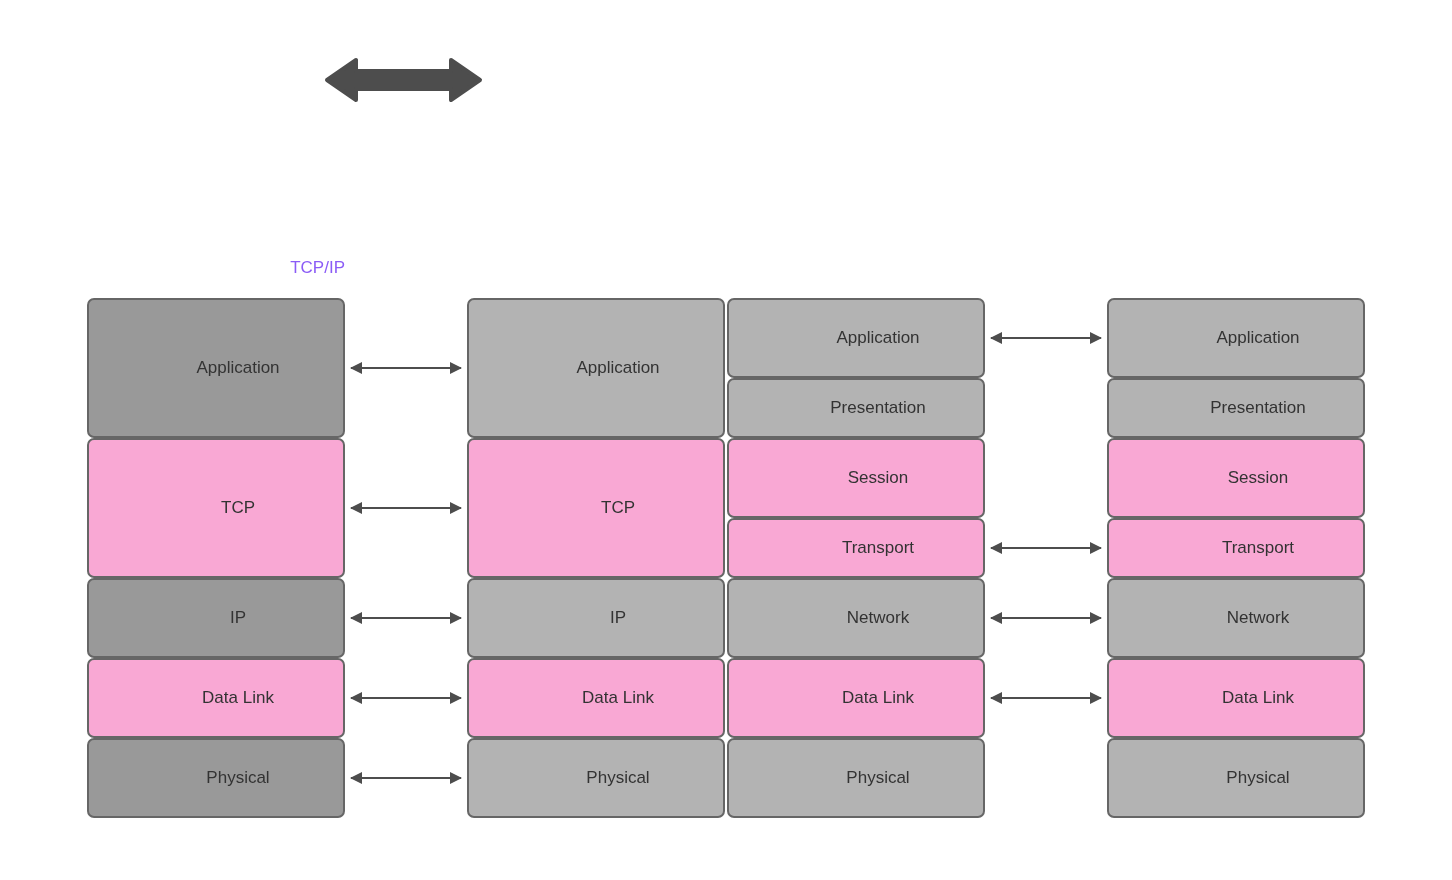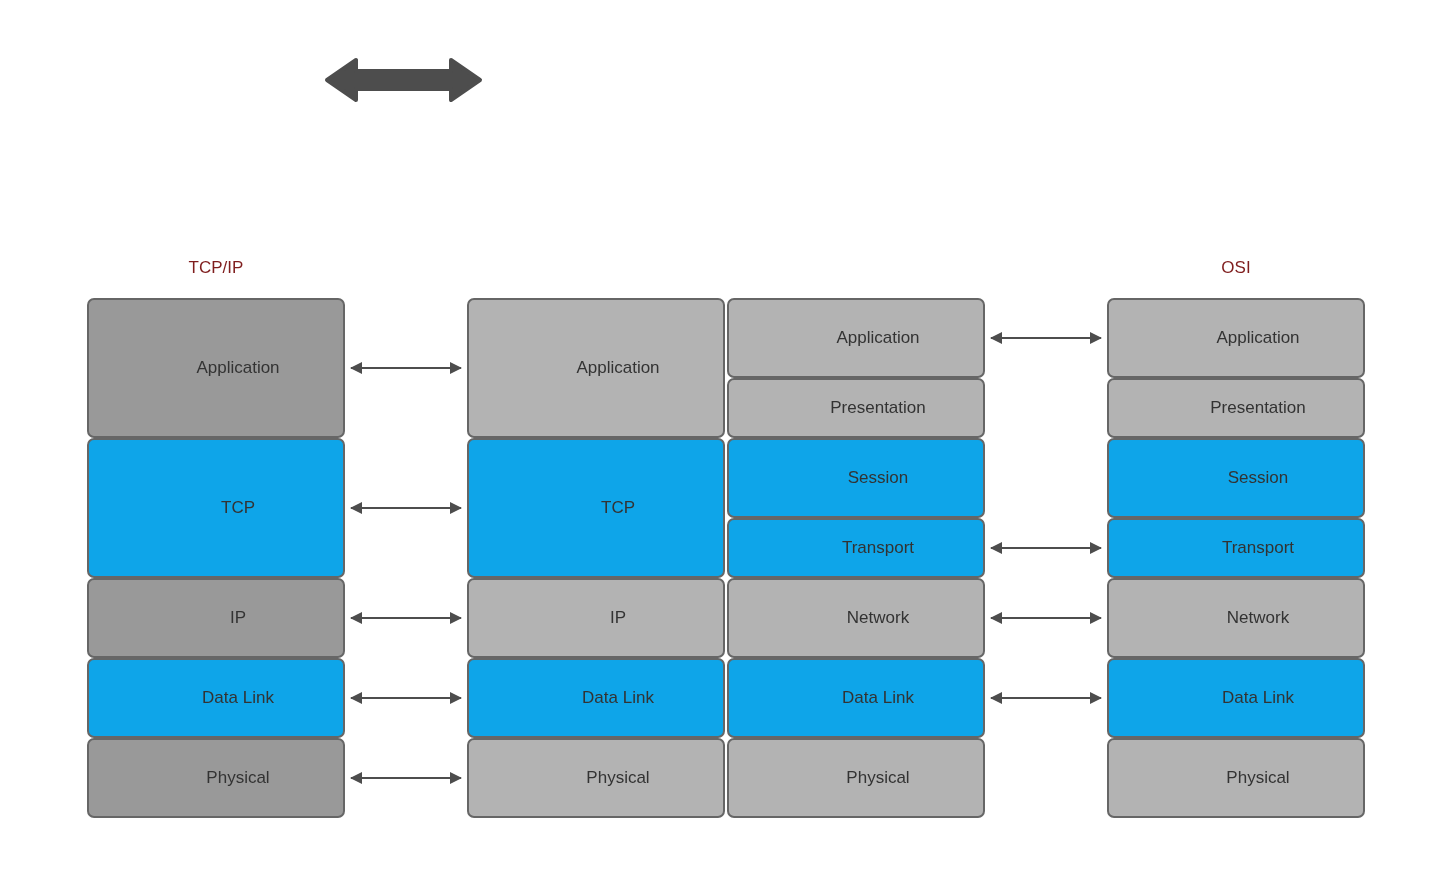--- a/index.html
+++ b/index.html
@@ -19,42 +19,42 @@
     position: absolute;
     left: 0;
     top: 0;
     width: 1452px;
     height: 880px;
     pointer-events: none;
   }
   .hdr {
     position: absolute;
     width: 258px;
-    text-align: center;
+    text-align: right;
     font-size: 17px;
-    color: #7f1d1d;
+    color: #8b5cf6;
     line-height: 20px;
   }
   .box {
     position: absolute;
     width: 258px;
     box-sizing: border-box;
     border: 2px solid #666666;
     border-radius: 7px;
     display: flex;
     align-items: center;
     justify-content: center;
     font-size: 17px;
     color: #333333;
     text-align: center;
     padding-left: 44px;
   }
   .fill-dark  { background: #999999; }
   .fill-light { background: #b3b3b3; }
-  .fill-white { background: #0ea5e9; }
+  .fill-white { background: #f9a8d4; }
 </style>
 </head>
 <body>
 
 <div class="canvas">
 
   <svg class="overlay" width="1452" height="880" viewBox="0 0 1452 880" xmlns="http://www.w3.org/2000/svg">
     <defs>
       <marker id="mEnd" markerWidth="14" markerHeight="12" refX="11" refY="6" orient="auto" markerUnits="userSpaceOnUse">
         <path d="M0,0 L12,6 L0,12 Z" fill="#4d4d4d"></path>
@@ -72,21 +72,20 @@
     <line x1="351" y1="698" x2="461" y2="698" stroke="#4d4d4d" stroke-width="2" marker-start="url(#mStart)" marker-end="url(#mEnd)"></line>
     <line x1="351" y1="778" x2="461" y2="778" stroke="#4d4d4d" stroke-width="2" marker-start="url(#mStart)" marker-end="url(#mEnd)"></line>
 
     <line x1="991" y1="338" x2="1101" y2="338" stroke="#4d4d4d" stroke-width="2" marker-start="url(#mStart)" marker-end="url(#mEnd)"></line>
     <line x1="991" y1="548" x2="1101" y2="548" stroke="#4d4d4d" stroke-width="2" marker-start="url(#mStart)" marker-end="url(#mEnd)"></line>
     <line x1="991" y1="618" x2="1101" y2="618" stroke="#4d4d4d" stroke-width="2" marker-start="url(#mStart)" marker-end="url(#mEnd)"></line>
     <line x1="991" y1="698" x2="1101" y2="698" stroke="#4d4d4d" stroke-width="2" marker-start="url(#mStart)" marker-end="url(#mEnd)"></line>
   </svg>
 
   <div class="hdr" style="left:87px;  top:258px;">TCP/IP</div>
-  <div class="hdr" style="left:1107px;top:258px;">OSI</div>
 
   <div class="box fill-dark" style="left:87px; top:298px; height:140px;">Application</div>
   <div class="box fill-white" style="left:87px; top:438px; height:140px;">TCP</div>
   <div class="box fill-dark" style="left:87px; top:578px; height:80px;">IP</div>
   <div class="box fill-white" style="left:87px; top:658px; height:80px;">Data Link</div>
   <div class="box fill-dark" style="left:87px; top:738px; height:80px;">Physical</div>
 
   <div class="box fill-light" style="left:467px; top:298px; height:140px;">Application</div>
   <div class="box fill-white" style="left:467px; top:438px; height:140px;">TCP</div>
   <div class="box fill-light" style="left:467px; top:578px; height:80px;">IP</div>

